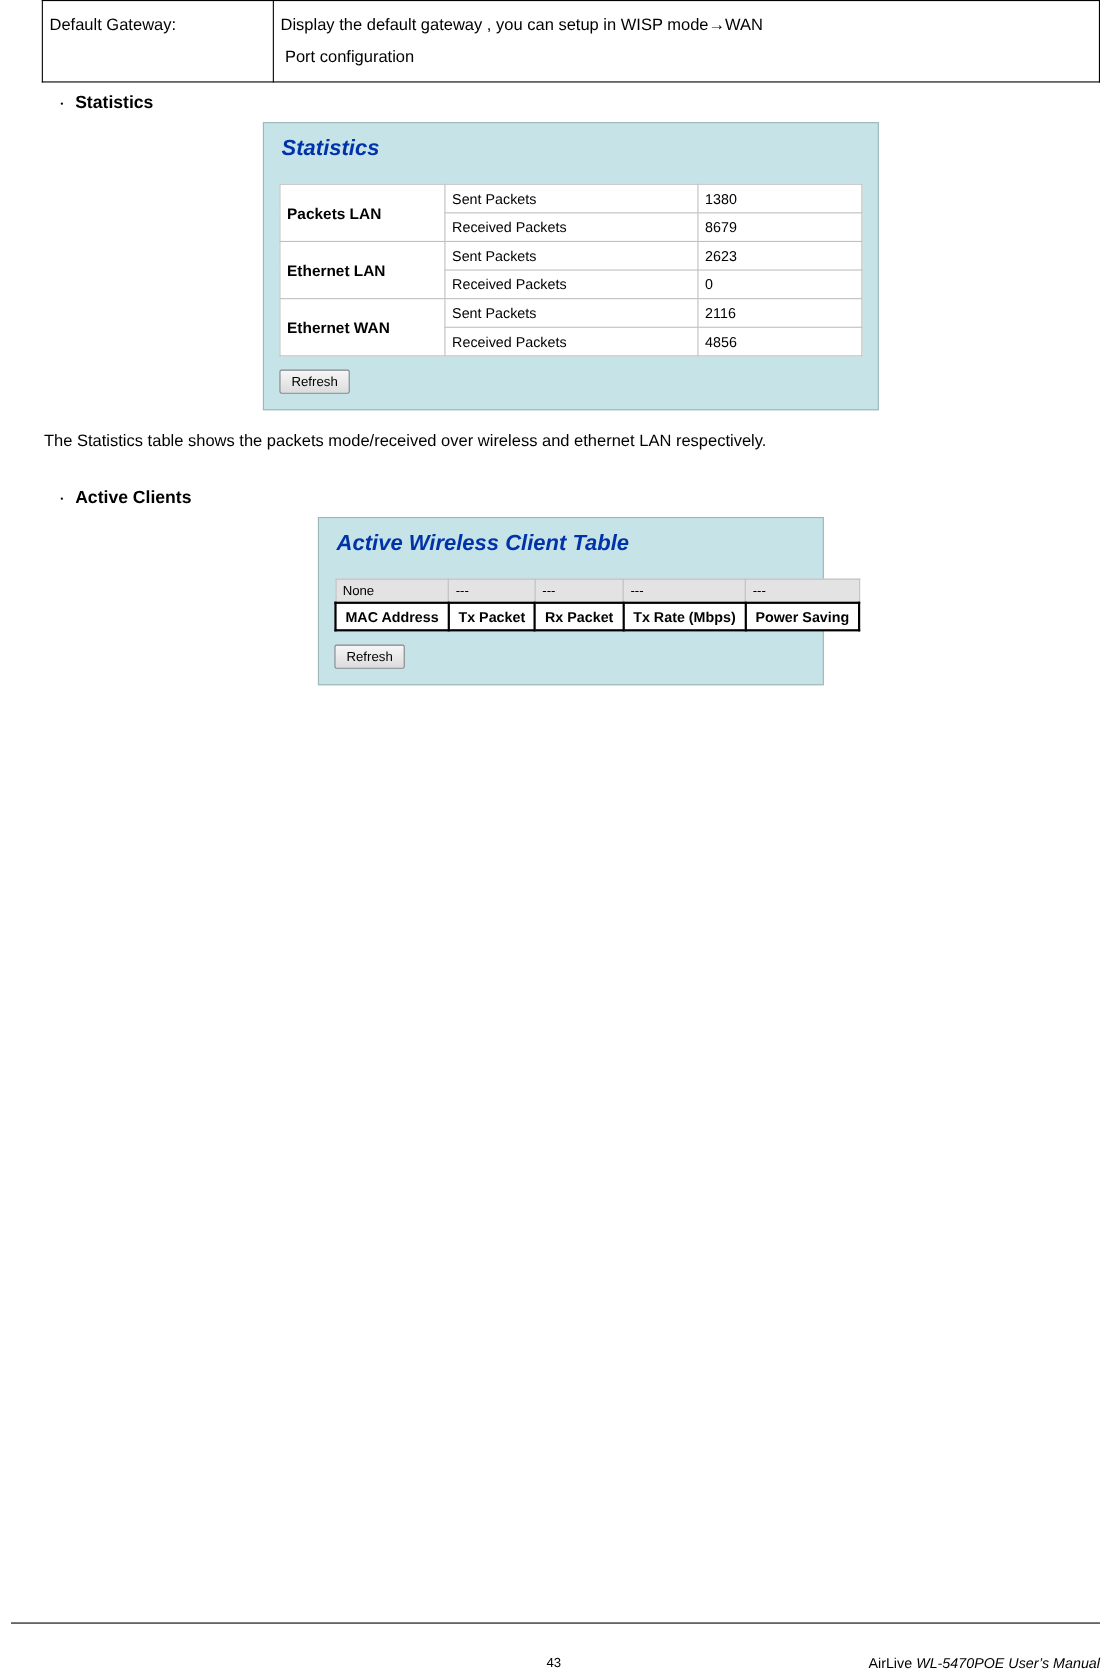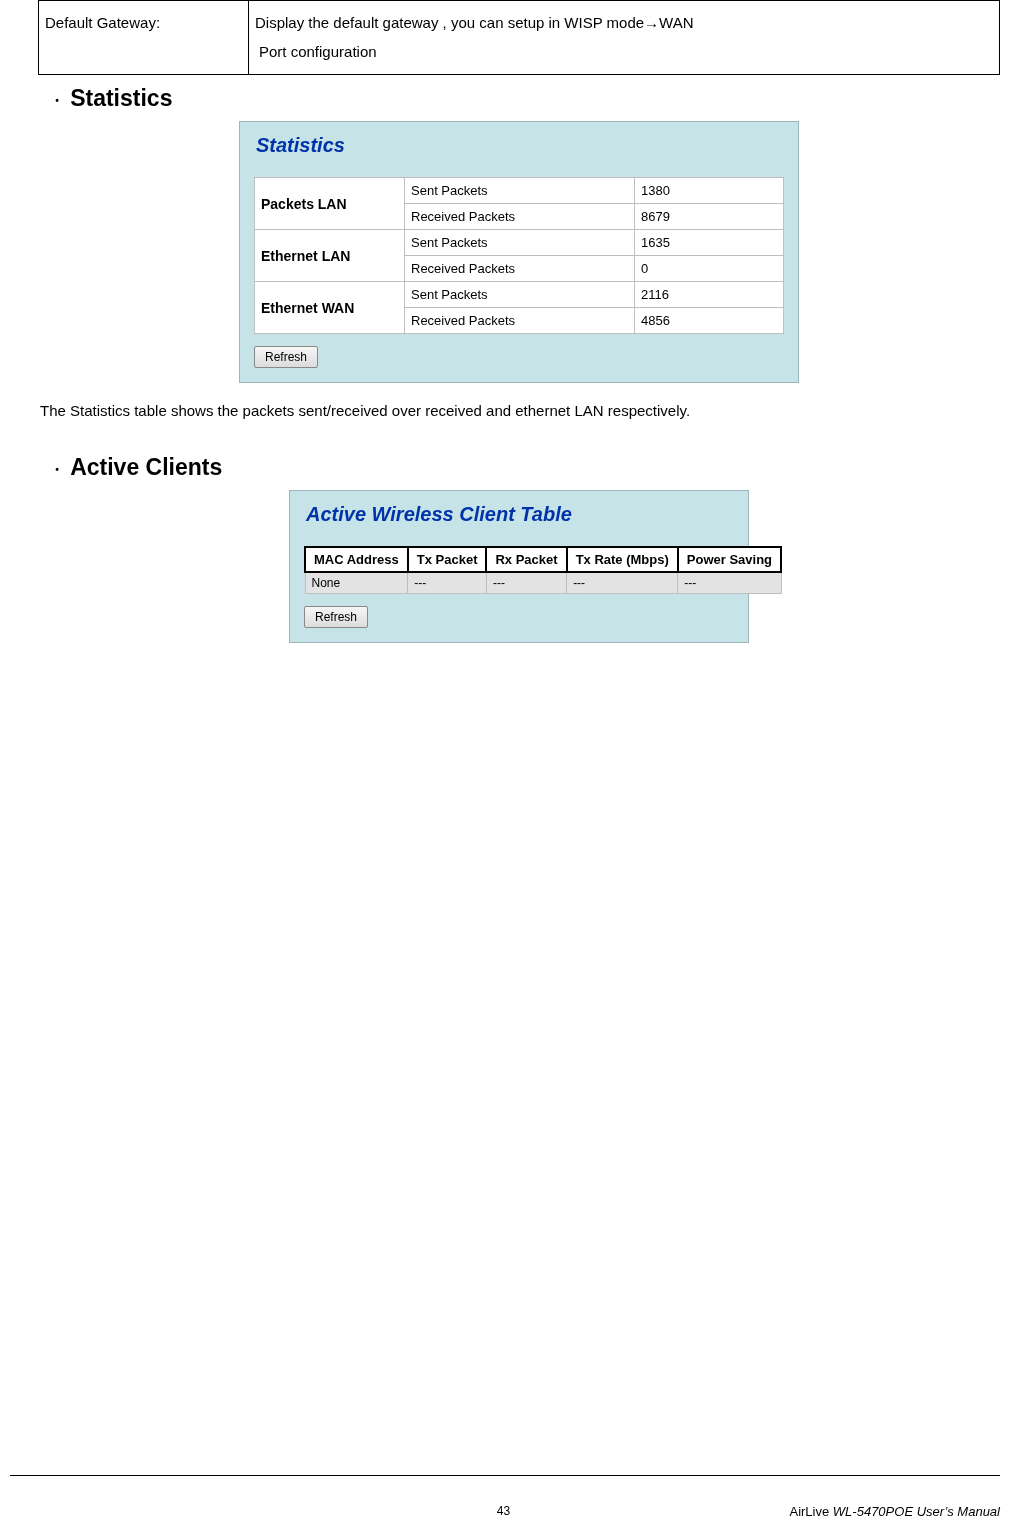--- a/index.html
+++ b/index.html
@@ -31,21 +31,21 @@
     vertical-align: top;
     line-height: 1.9;
   }
   table.info td.label {
     width: 210px;
   }
 
   
   .section-title {
     font-weight: bold;
-    font-size: 23px;
+    font-size: 16px;
     margin: 6px 0 8px 16px;
   }
   .bullet-dot { font-weight: normal; margin-right: 10px; }
 
   
   .panel-wrap {
     text-align: center;
     margin: 6px 0 14px 0;
   }
   .panel {
@@ -186,21 +186,21 @@
           <td class="metric">Sent Packets</td>
           <td class="val">1380</td>
         </tr>
         <tr>
           <td class="metric">Received Packets</td>
           <td class="val">8679</td>
         </tr>
         <tr>
           <td class="iface" rowspan="2">Ethernet LAN</td>
           <td class="metric">Sent Packets</td>
-          <td class="val">1635</td>
+          <td class="val">2623</td>
         </tr>
         <tr>
           <td class="metric">Received Packets</td>
           <td class="val">0</td>
         </tr>
         <tr>
           <td class="iface" rowspan="2">Ethernet WAN</td>
           <td class="metric">Sent Packets</td>
           <td class="val">2116</td>
         </tr>
@@ -209,44 +209,44 @@
           <td class="val">4856</td>
         </tr>
       </tbody>
         </table>
       <div class="refresh-row">
         <span class="btn">Refresh</span>
       </div>
     </div>
   </div>
 
-  <div class="body-text">The Statistics table shows the packets sent/received over received and ethernet LAN respectively.</div>
+  <div class="body-text">The Statistics table shows the packets mode/received over wireless and ethernet LAN respectively.</div>
 
   <div class="section-title">
     <span class="bullet-dot">‧</span><span>Active Clients</span>
   </div>
 
   <div class="panel-wrap">
     <div class="panel clients">
       <div class="panel-title">Active Wireless Client Table</div>
       <table class="clients-table">
         <tbody>
             <tr>
+          <td>None</td>
+          <td>---</td>
+          <td>---</td>
+          <td>---</td>
+          <td>---</td>
+        </tr>
+        <tr>
           <th>MAC Address</th>
           <th>Tx Packet</th>
           <th>Rx Packet</th>
           <th>Tx Rate (Mbps)</th>
           <th>Power Saving</th>
-        </tr>
-        <tr>
-          <td>None</td>
-          <td>---</td>
-          <td>---</td>
-          <td>---</td>
-          <td>---</td>
         </tr>
       </tbody>
         </table>
       <div class="refresh-row">
         <span class="btn">Refresh</span>
       </div>
     </div>
   </div>
 
 

